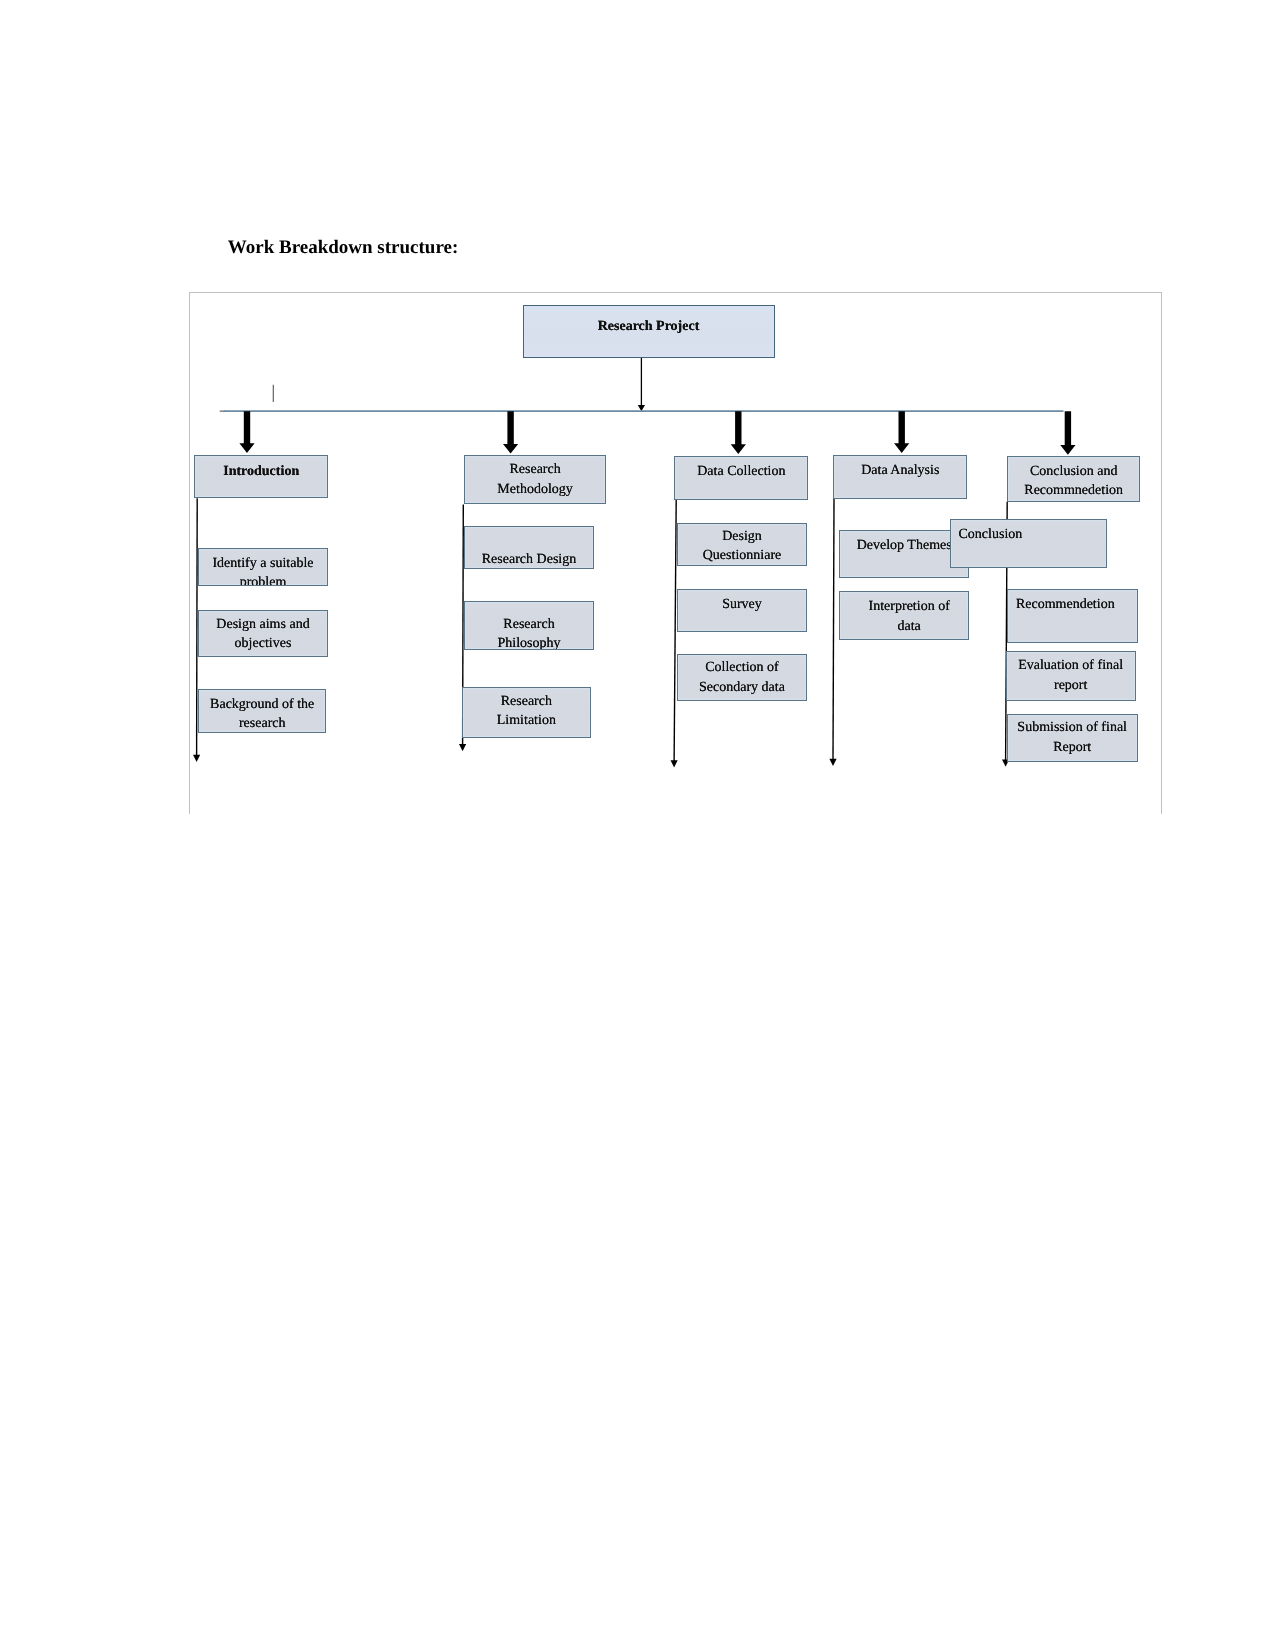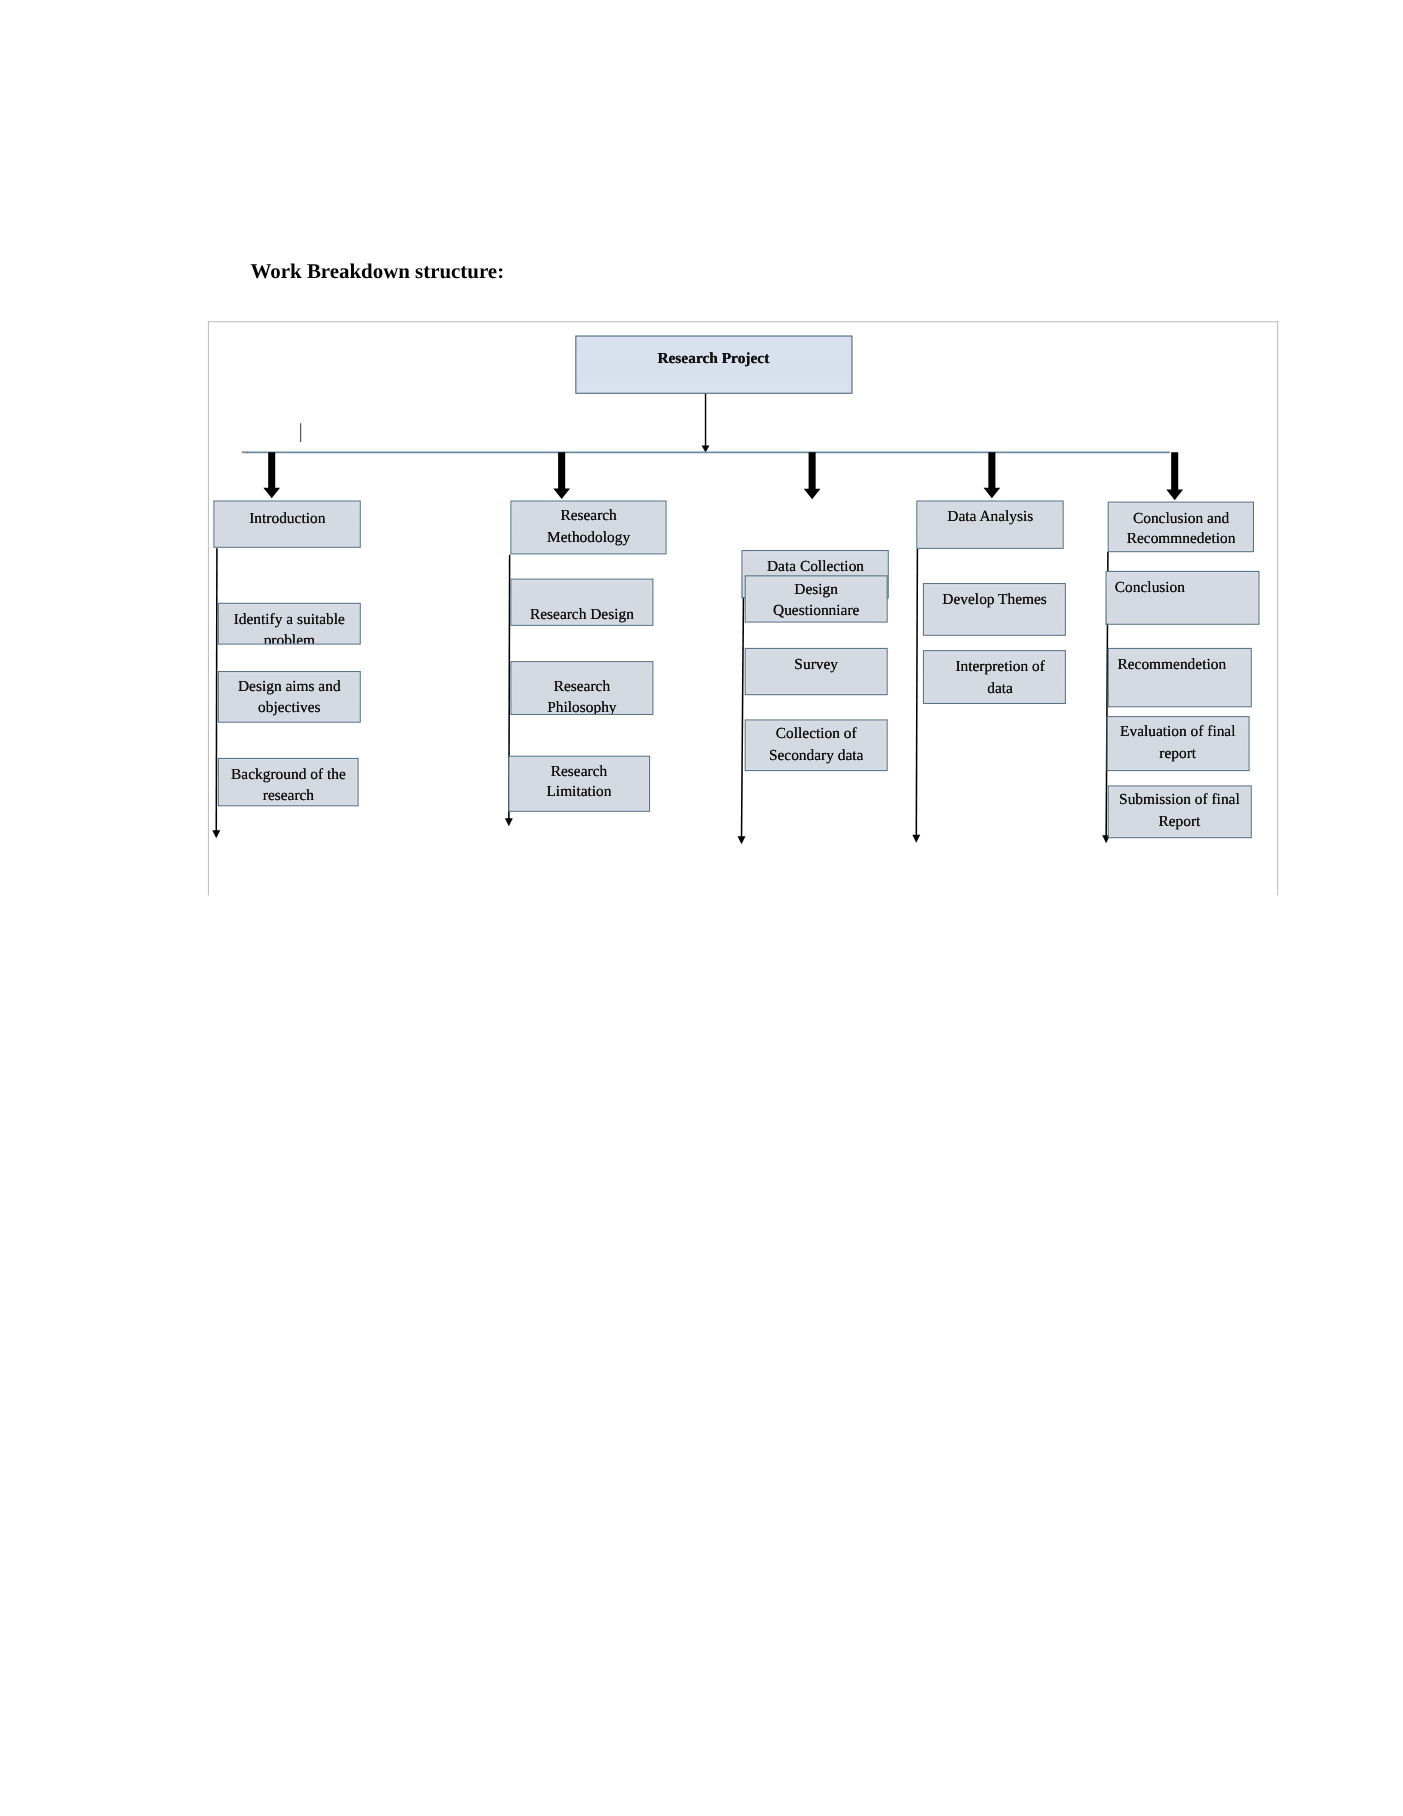--- a/index.html
+++ b/index.html
@@ -57,21 +57,21 @@
       <path d="M1007.2 501.7 L1005.6 760.9000000000001" stroke="#000000" stroke-width="1.4" fill="none"></path>
       <path d="M1002 759.4000000000001 L1009.2 759.4000000000001 L1005.6 766.7 Z" fill="#000000"></path>
     </svg>
 
   <div id="nodes">
 
     <div class="node root" style="left: 522.5px; top: 305.4px; width: 252px; height: 52.2px;">
       <span style="top: 10.5px;">Research Project</span>
     </div>
 
-    <div class="node" style="left: 194.2px; top: 454.5px; width: 134px; height: 43.8px;">
+    <div class="node" style="left: 194.2px; top: 454.5px; width: 134px; height: 43.8px; font-weight: bold;">
       <span style="top: 6.2px;">Introduction</span>
     </div>
     <div class="node" style="left: 198px; top: 548px; width: 130px; height: 38px;">
       <span style="top: 4.5px;">Identify a suitable problem</span>
     </div>
     <div class="node" style="left: 198px; top: 609.9px; width: 130px; height: 47.3px;">
       <span style="top: 4.3px;">Design aims and objectives</span>
     </div>
     <div class="node" style="left: 198px; top: 689.2px; width: 128.4px; height: 44.2px;">
       <span style="top: 4.8px;">Background of the research</span>
@@ -83,21 +83,21 @@
     <div class="node" style="left: 464px; top: 525.5px; width: 130px; height: 43.6px;">
       <span style="top: 23px;">Research Design</span>
     </div>
     <div class="node" style="left: 464px; top: 601px; width: 130px; height: 48.7px;">
       <span style="top: 13px;">Research Philosophy</span>
     </div>
     <div class="node" style="left: 461.6px; top: 687.3px; width: 129.5px; height: 50.3px;">
       <span style="top: 3.7px;">Research Limitation</span>
     </div>
 
-    <div class="node" style="left: 674.4px; top: 455.5px; width: 134px; height: 44.5px; margin-top: 44px;">
+    <div class="node" style="left: 674.4px; top: 455.5px; width: 134px; height: 44.5px;">
       <span style="top: 5.6px;">Data Collection</span>
     </div>
     <div class="node" style="left: 677px; top: 523.4px; width: 130px; height: 42.8px;">
       <span style="top: 2.9px;">Design Questionniare</span>
     </div>
     <div class="node" style="left: 677px; top: 588.5px; width: 130px; height: 43.2px;">
       <span style="top: 5.6px;">Survey</span>
     </div>
     <div class="node" style="left: 677px; top: 654.1px; width: 130px; height: 47.2px;">
       <span style="top: 3.4px;">Collection of Secondary data</span>
@@ -109,21 +109,21 @@
     <div class="node" style="left: 839.2px; top: 529.5px; width: 130px; height: 48px;">
       <span style="top: 5.1px;">Develop Themes</span>
     </div>
     <div class="node" style="left: 839.2px; top: 591.3px; width: 130px; height: 48.3px;">
       <span style="top: 5.1px; margin-left: 10px;">Interpretion of data</span>
     </div>
 
     <div class="node" style="left: 1006.9px; top: 456.3px; width: 133.6px; height: 45.4px;">
       <span style="top: 4.3px;">Conclusion and Recommnedetion</span>
     </div>
-    <div class="node lft" style="left: 1005px; top: 519.4px; width: 140px; height: 48.6px;">
+    <div class="node lft" style="left: 950px; top: 519.4px; width: 157px; height: 48.6px;">
       <span style="top: 4.7px;">Conclusion</span>
     </div>
     <div class="node lft" style="left: 1007.4px; top: 589.1px; width: 130.2px; height: 54px;">
       <span style="top: 4.7px;">Recommendetion</span>
     </div>
     <div class="node" style="left: 1005.7px; top: 651.3px; width: 130px; height: 49.6px;">
       <span style="top: 4px;">Evaluation of final report</span>
     </div>
     <div class="node" style="left: 1006.6px; top: 713.8px; width: 131.2px; height: 48.3px;">
       <span style="top: 3.7px;">Submission of final Report</span>

